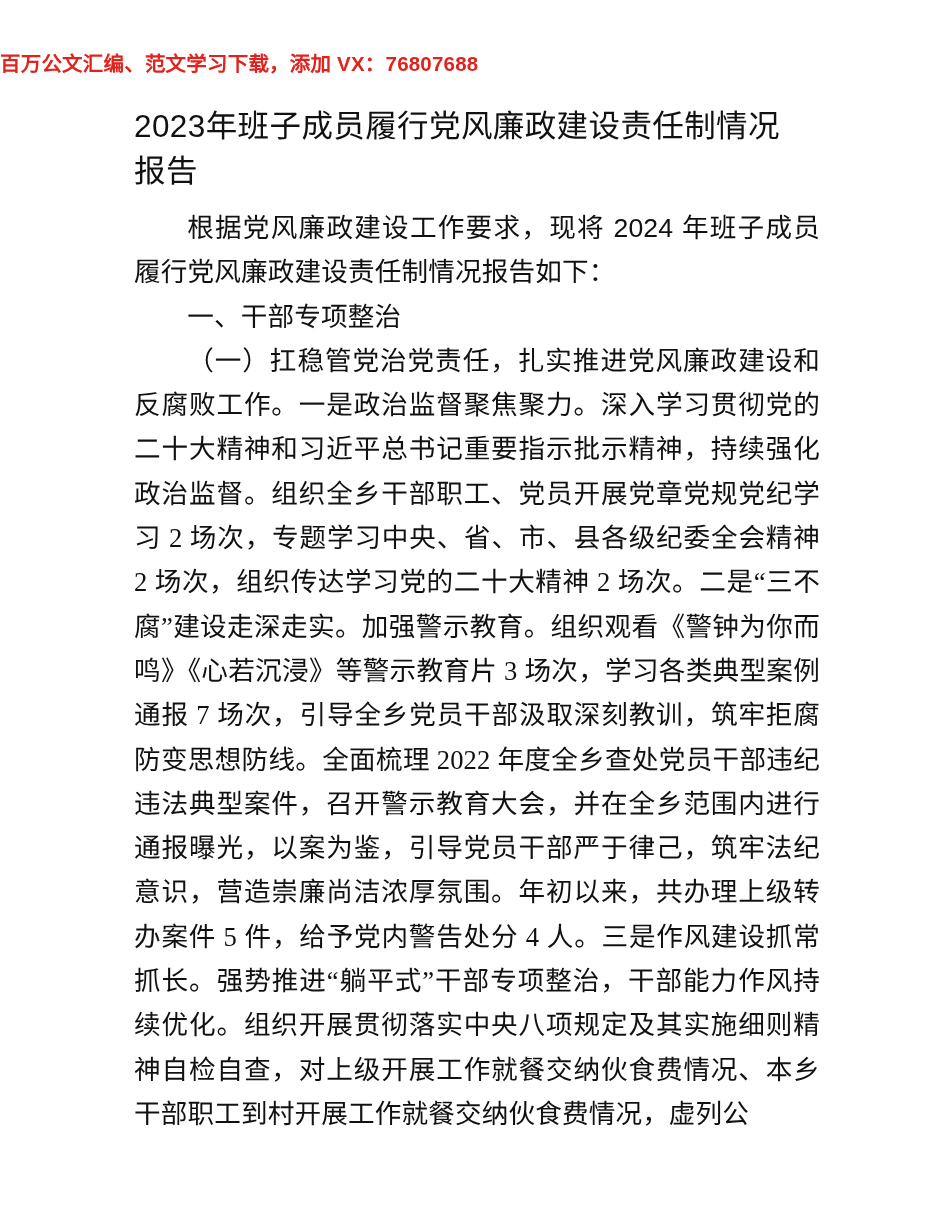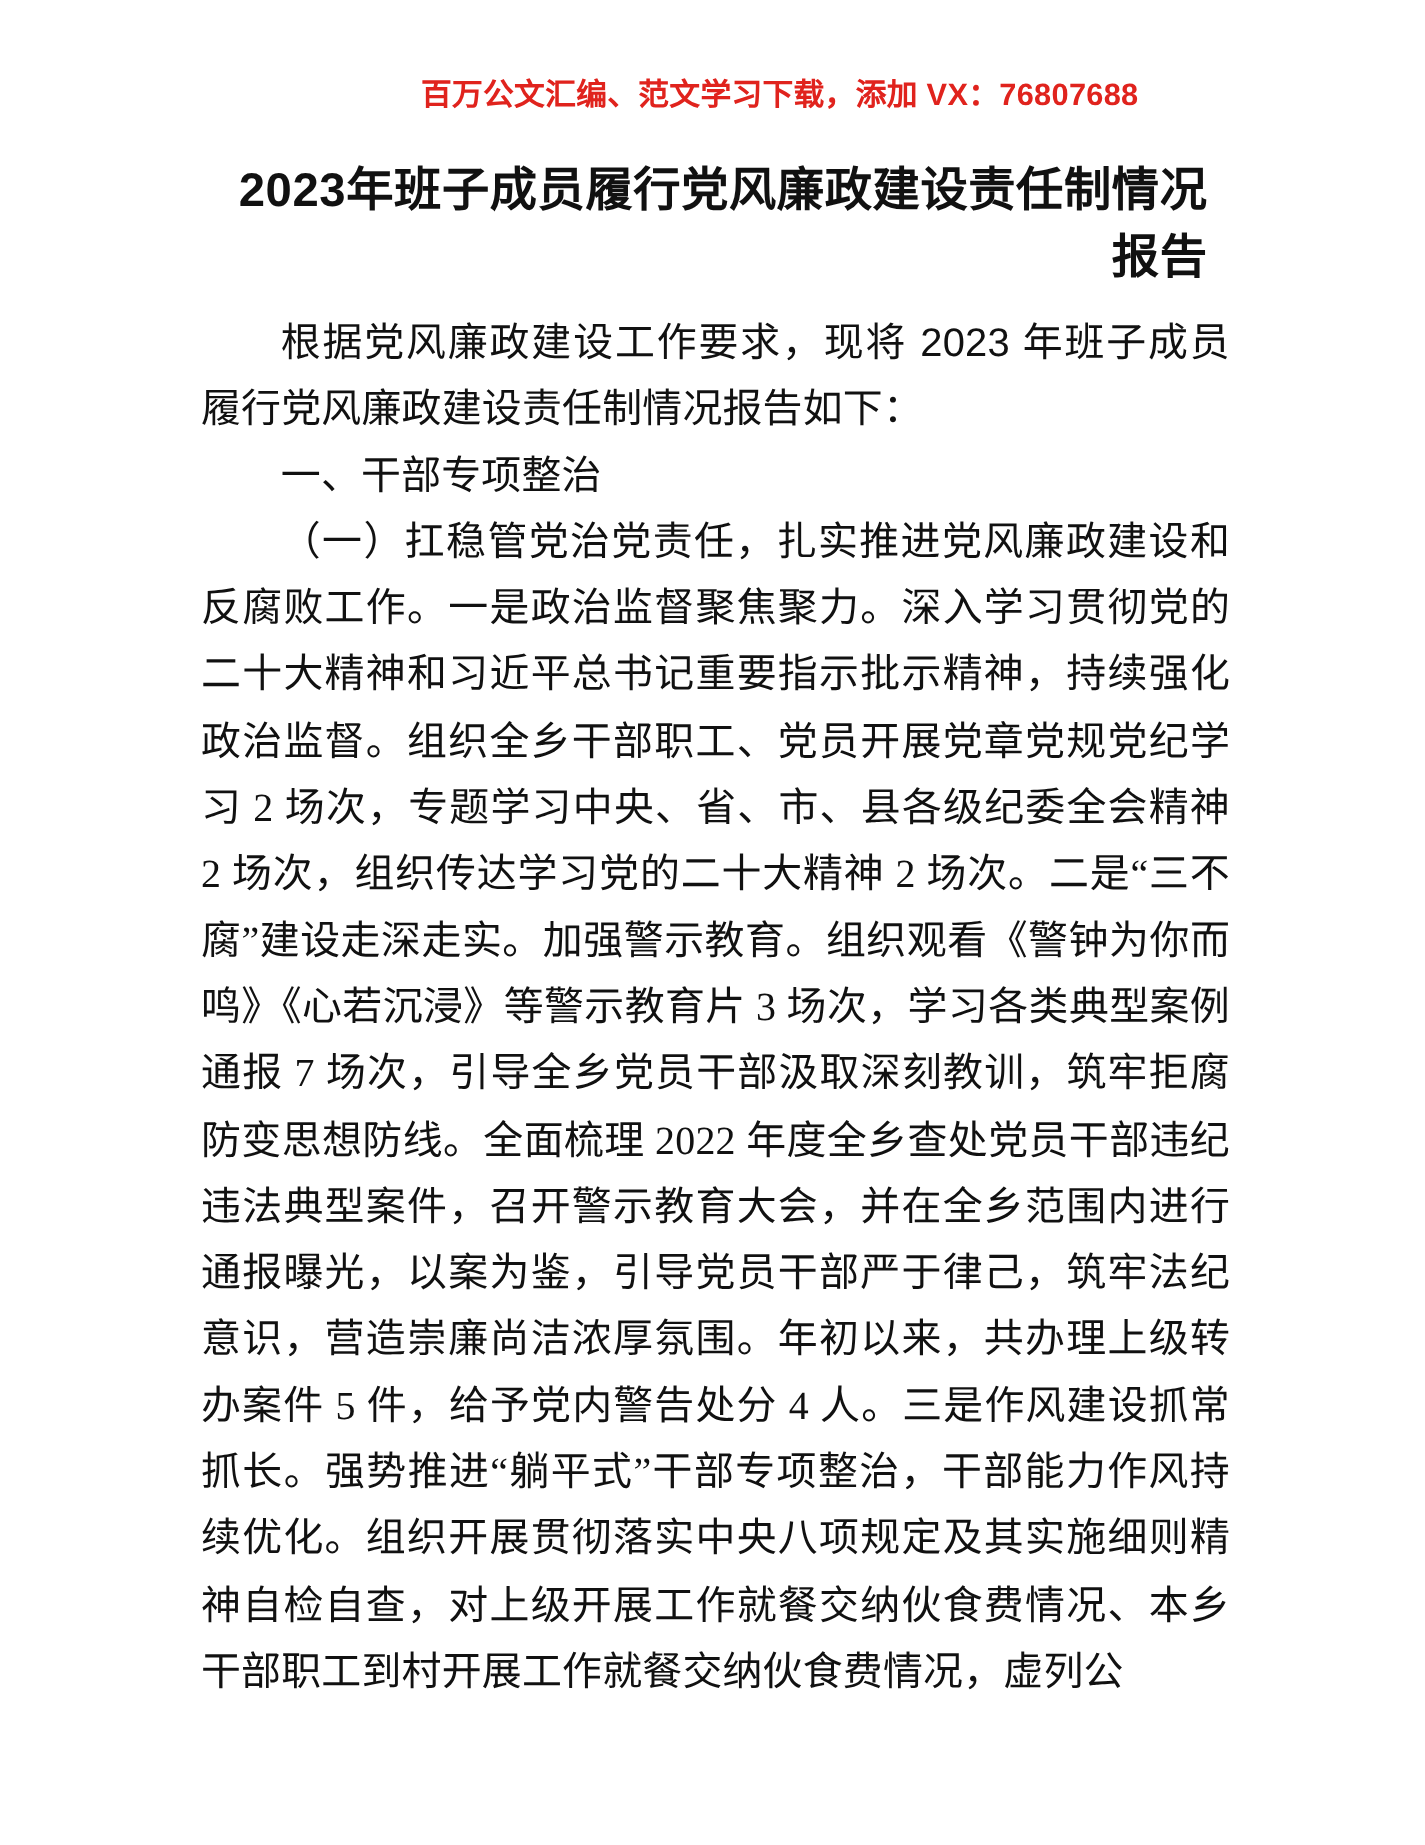--- a/index.html
+++ b/index.html
@@ -21,43 +21,43 @@
     overflow: hidden;
     box-sizing: border-box;
   }
 
   
   .promo-header {
     position: absolute;
     top: 50px;
     left: 0;
     width: 759px;
-    text-align: right;
+    text-align: left;
     font-size: 20.5px;
     font-weight: bold;
     letter-spacing: 0.2px;
     line-height: 1.35;
     white-space: nowrap;
     color: #e0231d;
     user-select: none;
   }
 
   
   .doc {
     position: absolute;
     left: 134px;
     top: 104px;
     width: 686px;
   }
 
   .doc-title {
     font-size: 31.5px;
-    font-weight: bold;
+    font-weight: normal;
     line-height: 45px;
-    text-align: right;
+    text-align: left;
     letter-spacing: 0.4px;
     margin: 0 15px 12px 0;
     color: #111111;
   }
 
   .para {
     font-size: 26.6px;
     line-height: 44.3px;
     text-align: justify;
     text-justify: inter-ideograph;
@@ -83,21 +83,21 @@
 <body>
 
 <div class="page">
 
   <div class="promo-header">百万公文汇编、范文学习下载，添加 VX：76807688</div>
 
   <div class="doc">
 
     <h1 class="doc-title">2023年班子成员履行党风廉政建设责任制情况报告</h1>
 
-    <p class="para indent">根据党风廉政建设工作要求，现将 2023 年班子成员履行党风廉政建设责任制情况报告如下：</p>
+    <p class="para indent">根据党风廉政建设工作要求，现将 2024 年班子成员履行党风廉政建设责任制情况报告如下：</p>
 
     <p class="para indent">一、干部专项整治</p>
 
     <p class="para indent clipped">（一）扛稳管党治党责任，扎实推进党风廉政建设和反腐败工作。一是政治监督聚焦聚力。深入学习贯彻党的二十大精神和习近平总书记重要指示批示精神，持续强化政治监督。组织全乡干部职工、党员开展党章党规党纪学习 2 场次，专题学习中央、省、市、县各级纪委全会精神 2 场次，组织传达学习党的二十大精神 2 场次。二是“三不腐”建设走深走实。加强警示教育。组织观看《警钟为你而鸣》《心若沉浸》等警示教育片 3 场次，学习各类典型案例通报 7 场次，引导全乡党员干部汲取深刻教训，筑牢拒腐防变思想防线。全面梳理 2022 年度全乡查处党员干部违纪违法典型案件，召开警示教育大会，并在全乡范围内进行通报曝光，以案为鉴，引导党员干部严于律己，筑牢法纪意识，营造崇廉尚洁浓厚氛围。年初以来，共办理上级转办案件 5 件，给予党内警告处分 4 人。三是作风建设抓常抓长。强势推进“躺平式”干部专项整治，干部能力作风持续优化。组织开展贯彻落实中央八项规定及其实施细则精神自检自查，对上级开展工作就餐交纳伙食费情况、本乡干部职工到村开展工作就餐交纳伙食费情况，虚列公</p>
 
   </div>
 
 </div>
 
 </body></html>

